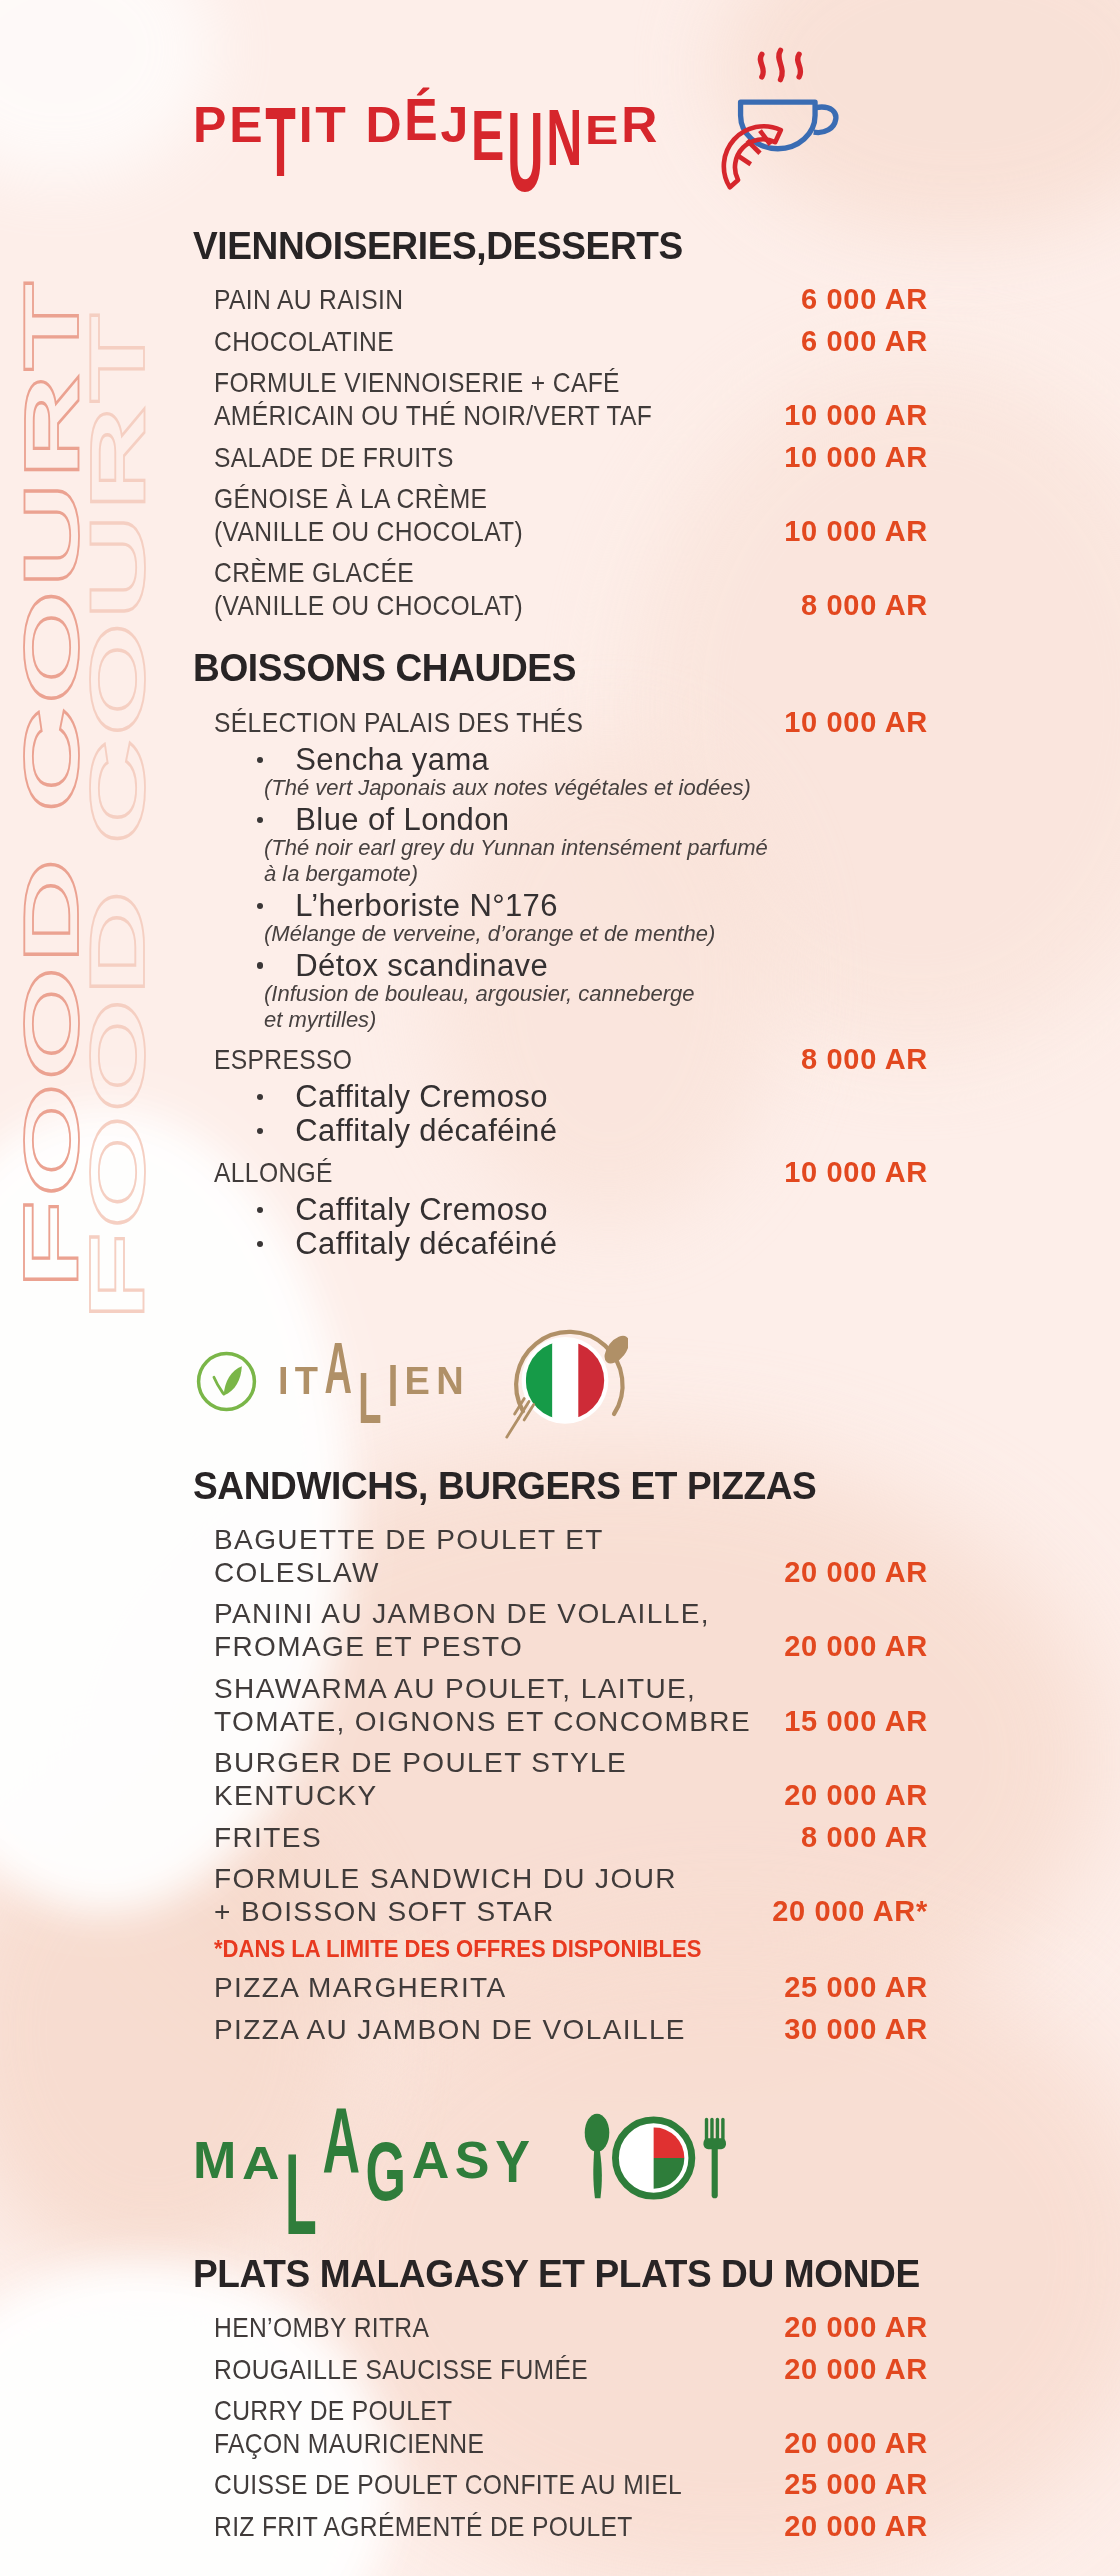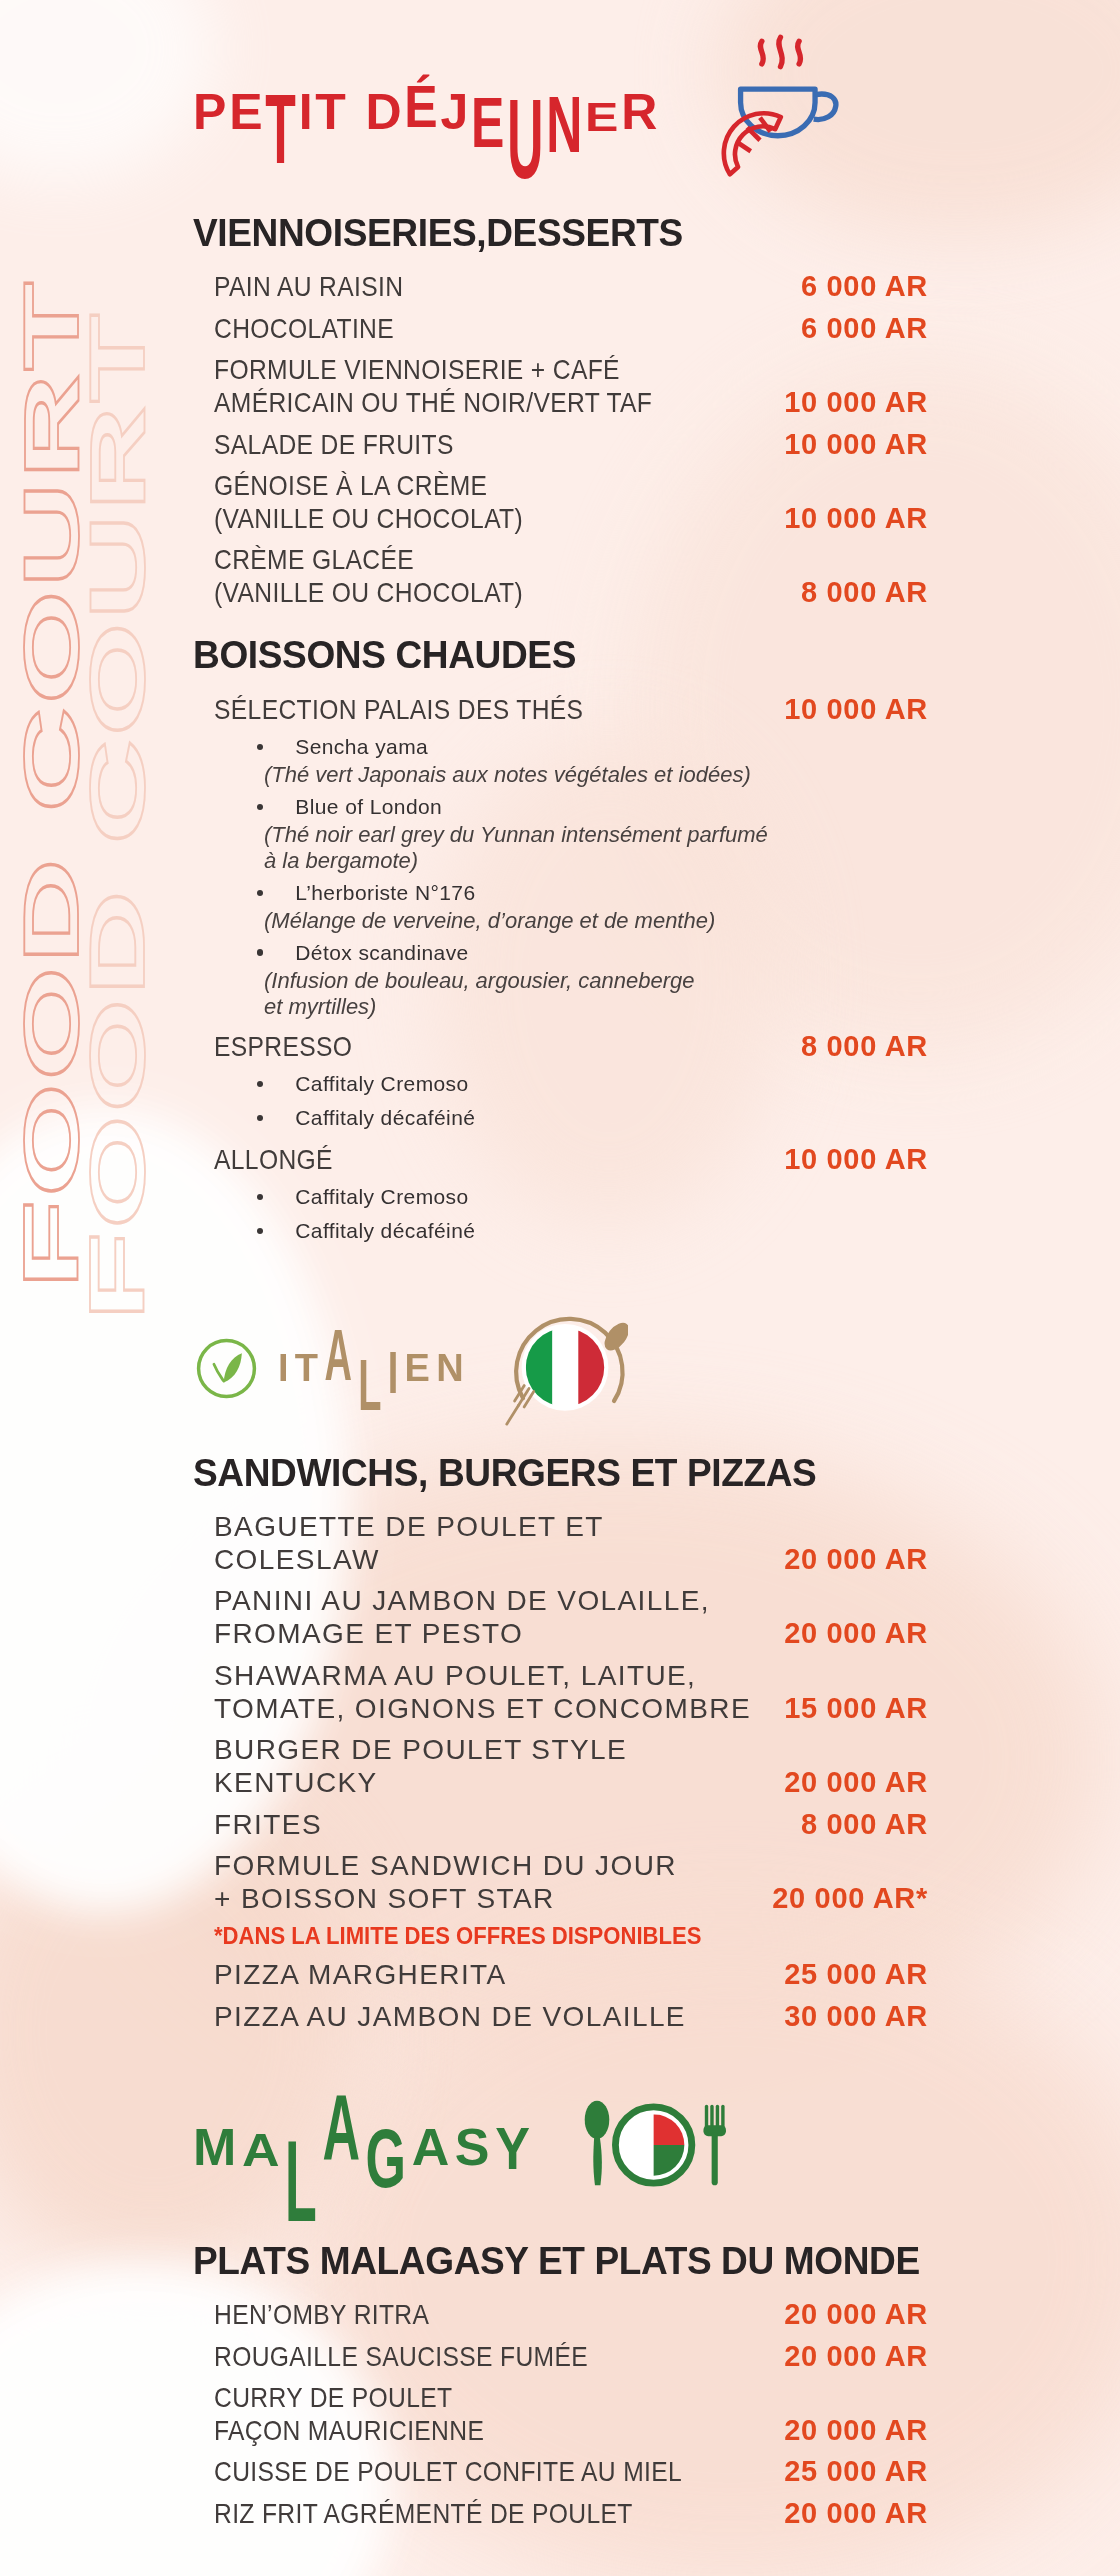--- a/index.html
+++ b/index.html
@@ -23,21 +23,21 @@
   
   .wm {
     position:absolute; white-space:nowrap; font-weight:700; font-size:77px; letter-spacing:1.4px;
     color:transparent; -webkit-text-stroke:1.8px var(--watermark,#eba291);
     transform:rotate(-90deg) scaleX(1.9); transform-origin:0 0; pointer-events:none;
   }
   .wm1 { left:7px;  top:1289px; }
   .wm2 { left:73px; top:1321px; -webkit-text-stroke-color:var(--watermark-light,#f5cfc2); }
 
   
-  .content { position:absolute; left:193px; top:49px; width:735px; }
+  .content { position:absolute; left:193px; top:62px; width:735px; }
 
   
   .brand { display:flex; align-items:center; }
   .brand-title span { display:inline-block; }
   .brand-breakfast { height:126px; margin-bottom:36px; }
   .t-breakfast { color:var(--title-red,#d6262c); font-size:50px; font-weight:700; letter-spacing:2.8px; }
   .t-breakfast span:nth-child(3)  { transform:scaleY(1.95); transform-origin:50% 18%; }
   .t-breakfast span:nth-child(8)  { transform:scaleY(1.2);  transform-origin:50% 100%; }
   .t-breakfast span:nth-child(10) { transform:scaleY(1.4);  transform-origin:50% 0%; }
   .t-breakfast span:nth-child(11) { transform:scaleY(2.25); transform-origin:50% 12%; }
@@ -73,21 +73,21 @@
   .iname { font-size:28px; line-height:33px; color:var(--item-dark,#403b3a); letter-spacing:0.4px; }
   .condensed .iname > div { transform:scaleX(0.88); transform-origin:left bottom; white-space:nowrap; }
   .wide .iname { letter-spacing:1.4px; }
   .iprice { font-size:29px; font-weight:700; color:var(--price-orange,#e2481f); white-space:nowrap; letter-spacing:0.7px; }
 
   
   .bullets { margin:5.6px 0 9.8px 0; }
   .bullet { margin:2.8px 0; }
   .bullet-row { display:flex; align-items:flex-start; }
   .dot { flex:0 0 auto; width:6.3px; height:6.3px; border-radius:50%; background:#3a3636; margin:12.6px 32px 0 43px; }
-  .bname { font-size:21px; line-height:31px; color:#343031; letter-spacing:0.4px; }
+  .bname { font-size:31px; line-height:31px; color:#343031; letter-spacing:0.4px; }
   .bdesc { font-style:italic; font-size:22px; line-height:26px; color:#474140; margin-left:50px; letter-spacing:0; }
   .bdesc:empty { display:none; }
 
   
   .inote {
     margin:7px 0 1.4px 0; font-size:24px; font-weight:700; color:var(--note-red,#e8391f);
     transform:scaleX(0.92); transform-origin:left center; white-space:nowrap; letter-spacing:0;
   }
   .inote:empty { display:none; }
 </style>

